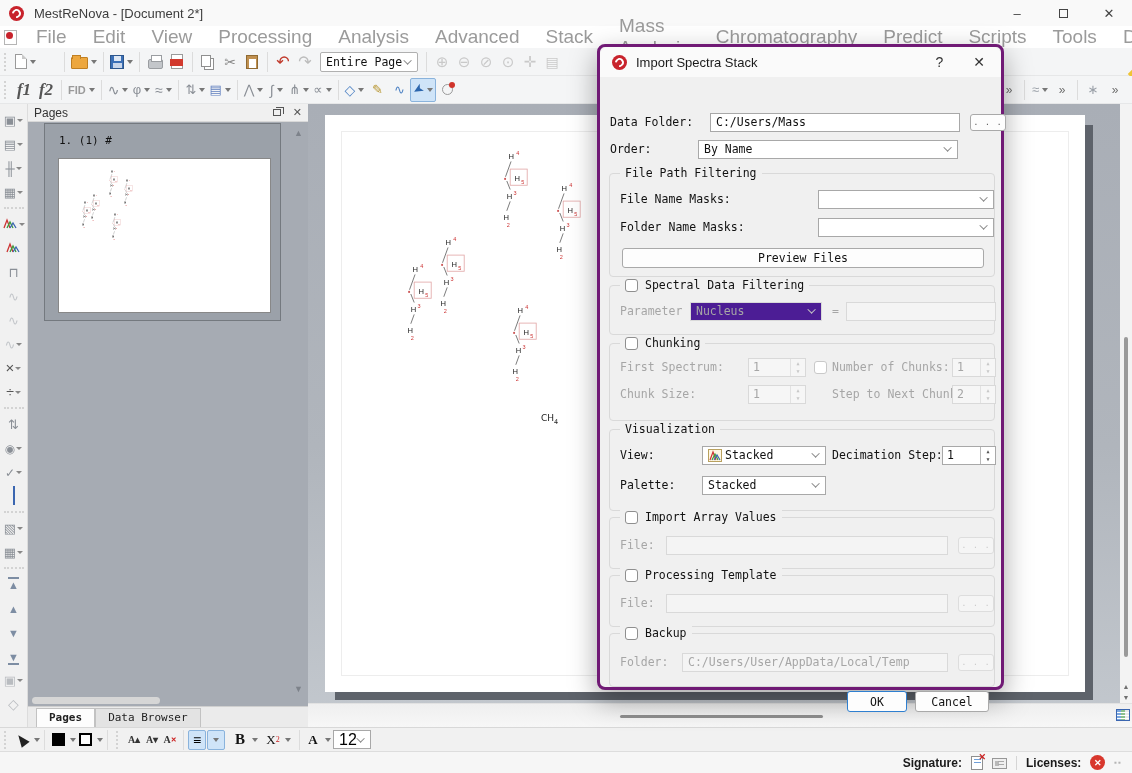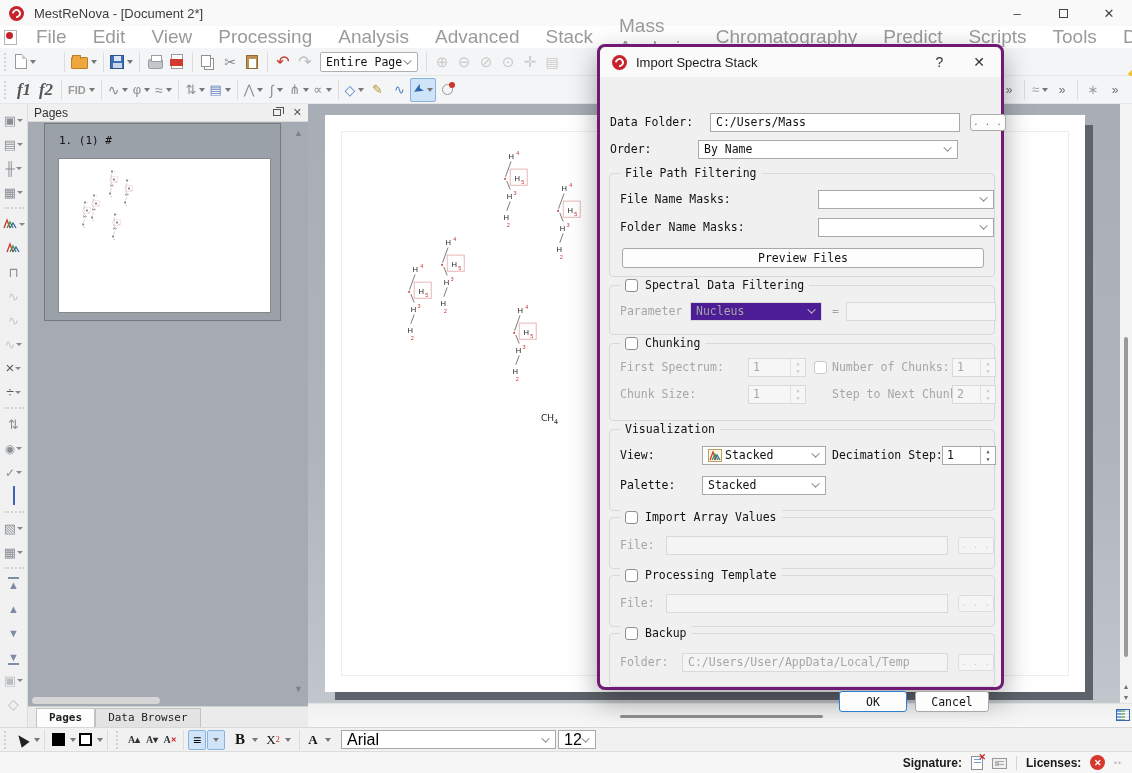--- a/index.html
+++ b/index.html
@@ -695,24 +695,20 @@
     <span class="fb-btn boldB" style="margin-left:6px">B</span>
       <span class="dd"></span>
     <span class="fb-btn subX" style="margin-left:6px">
         <span>X</span>
         <sub>2</sub>
       </span>
       <span class="dd"></span>
     <span class="tsep" style="margin-left:8px"></span>
     <span class="fb-btn fontAico">A</span>
       <span class="dd"></span>
-    <span class="combo2" style="width:215px;margin-left:10px;background:#fff">
-        <span>Arial</span>
-        <span class="chev"></span>
-      </span>
     <span class="combo2" style="width:38px;margin-left:2px">
         <span>12</span>
         <span class="chev"></span>
       </span>
   </div>
 
   <div class="statusbar">
     <div class="sb-right">
       <span class="sb-label">Signature:</span>
       <span class="ic-sigdoc"></span>
@@ -888,20 +884,20 @@
             <span>Backup</span>
           </span>
         <div class="row" style="left:10px;top:21px;width:366px">
           <span class="dis-t">Folder:</span>
           <span class="tin dis" style="position:absolute;left:62px;width:266px">C:/Users/User/AppData/Local/Temp</span>
           <span class="btn mini dis" style="position:absolute;left:338px">. . .</span>
         </div>
       </div>
 
       <div class="row" style="right:12px;top:614px;gap:8px">
-        <span class="btn def" style="width:68px;height:21px">OK</span>
+        <span class="btn def" style="width:60px;height:21px">OK</span>
         <span class="btn" style="width:74px;height:21px">Cancel</span>
       </div>
 
     </div>
   </div>
 
 </div>
 
 </body></html>

